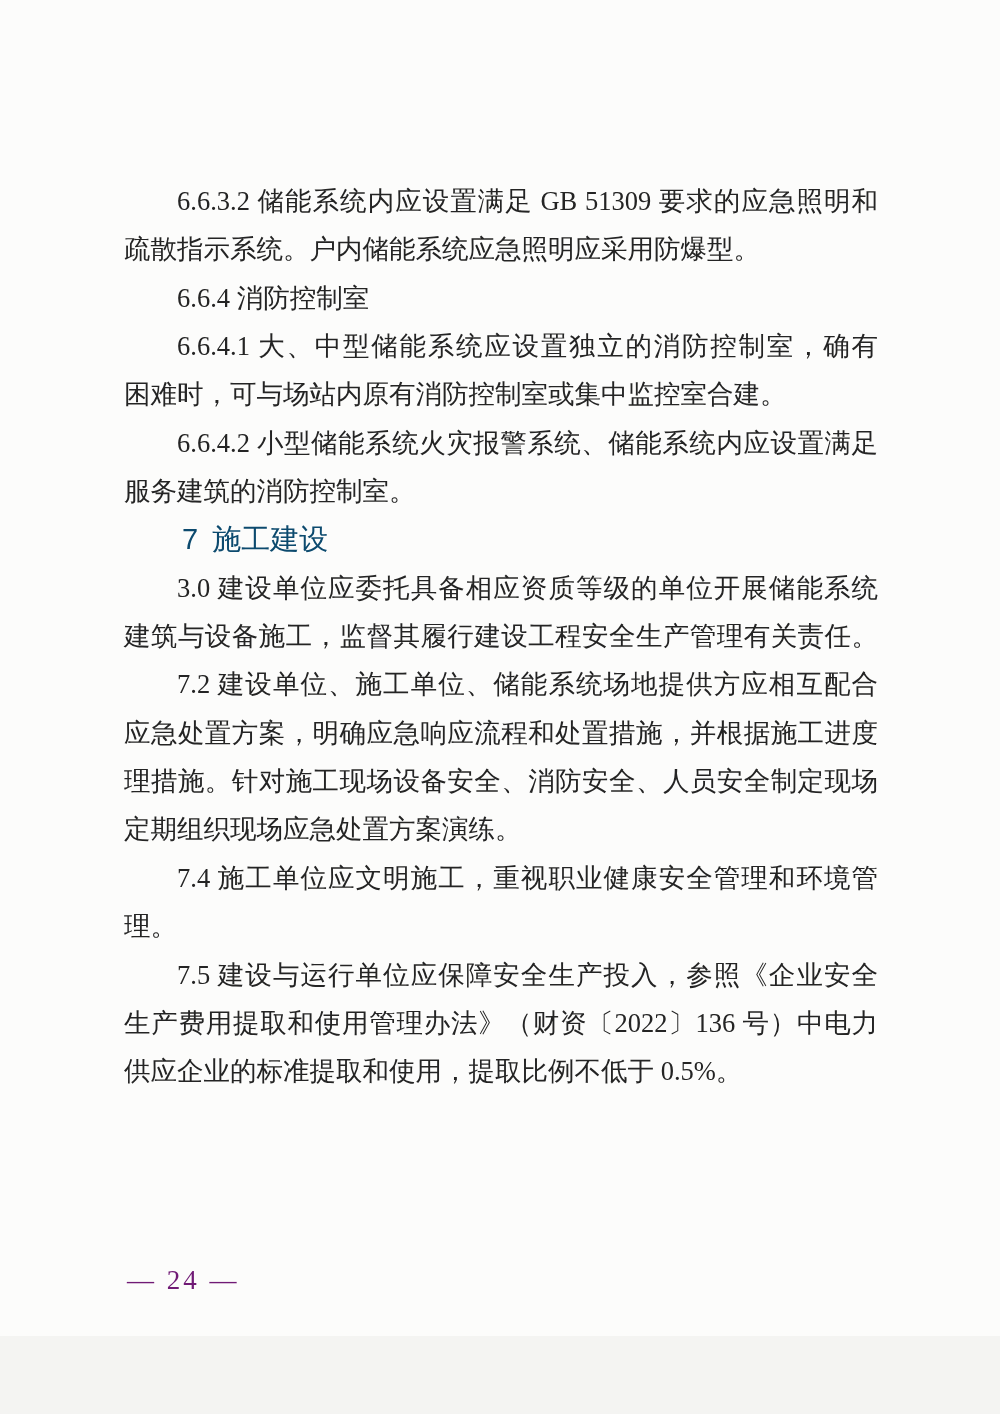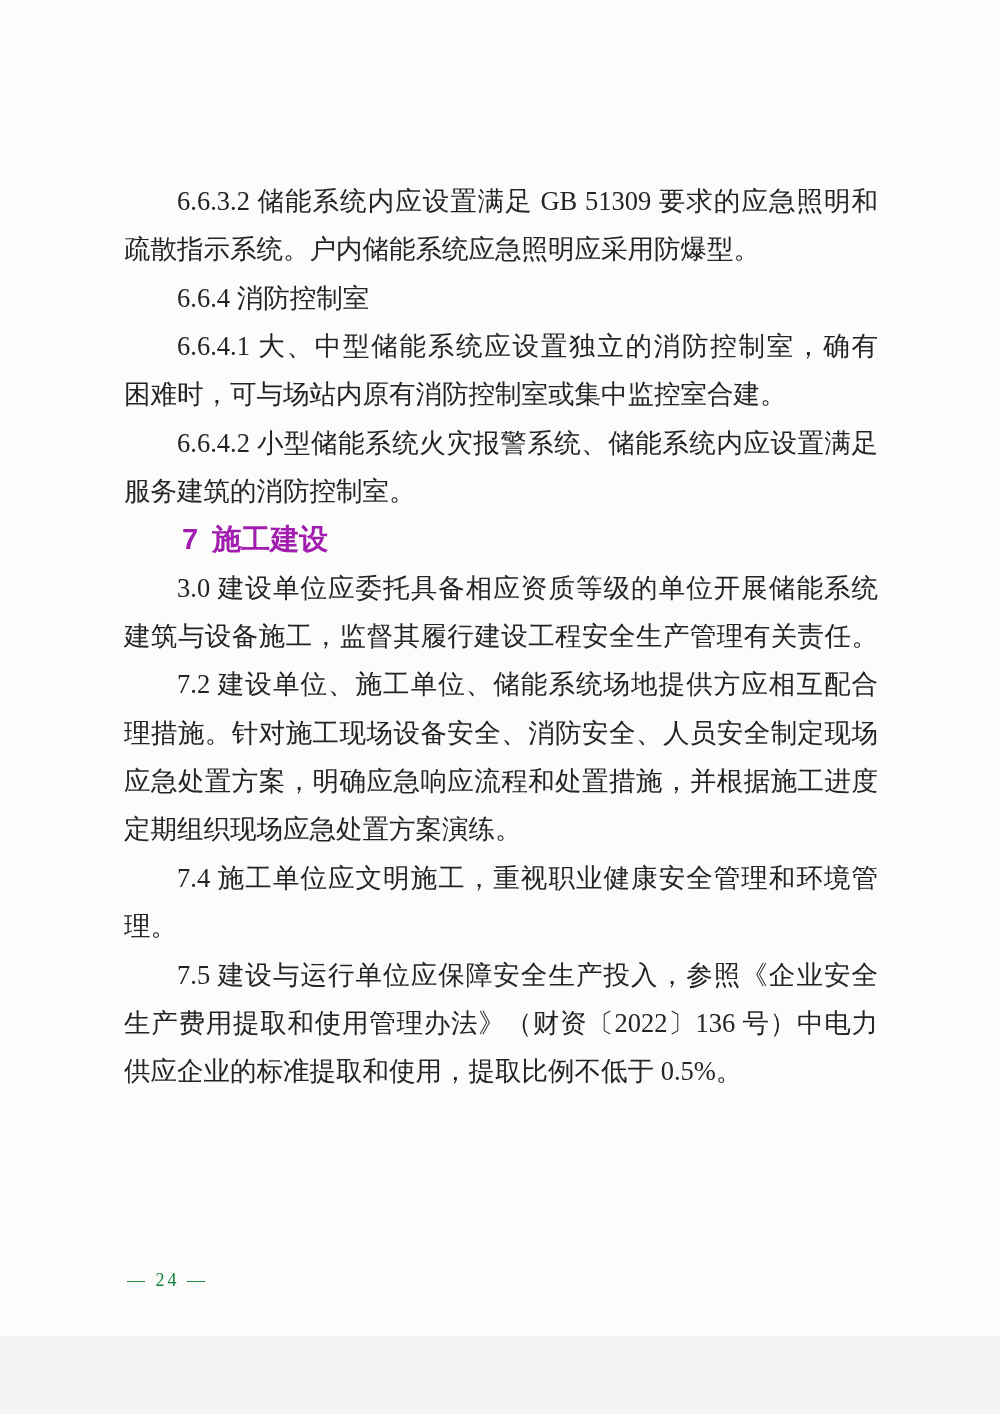--- a/index.html
+++ b/index.html
@@ -35,55 +35,55 @@
     text-align: justify;
     text-align-last: justify;
   }
   
   .ln.ind {
     text-indent: 2em;
   }
   
   .ln.head {
     font-family: "Liberation Sans", "DejaVu Sans", sans-serif;
-    font-weight: 700;
+    font-weight: 400;
     font-size: 29px;
-    color: #a21caf;
+    color: #0c4a6e;
     word-spacing: 6px;
   }
   .footer {
     position: absolute;
     left: 127px;
     top: 1264px;
     height: 32px;
     line-height: 32px;
-    font-size: 18px;
-    color: #15803d;
+    font-size: 27px;
+    color: #701a75;
     letter-spacing: 3px;
     font-family: "Liberation Serif", "DejaVu Serif", serif;
   }
 </style>
 </head>
 <body>
 
 <div class="page">
   <div class="content">
     <div class="ln ind fill">6.6.3.2 储能系统内应设置满足 GB 51309 要求的应急照明和</div>
     <div class="ln">疏散指示系统。户内储能系统应急照明应采用防爆型。</div>
     <div class="ln ind">6.6.4 消防控制室</div>
     <div class="ln ind fill">6.6.4.1 大、中型储能系统应设置独立的消防控制室，确有</div>
     <div class="ln">困难时，可与场站内原有消防控制室或集中监控室合建。</div>
     <div class="ln ind fill">6.6.4.2 小型储能系统火灾报警系统、储能系统内应设置满足</div>
     <div class="ln">服务建筑的消防控制室。</div>
     <div class="ln ind head">7 施工建设</div>
     <div class="ln ind fill">3.0 建设单位应委托具备相应资质等级的单位开展储能系统</div>
     <div class="ln fill">建筑与设备施工，监督其履行建设工程安全生产管理有关责任。</div>
     <div class="ln ind fill">7.2 建设单位、施工单位、储能系统场地提供方应相互配合</div>
+    <div class="ln fill">应急处置方案，明确应急响应流程和处置措施，并根据施工进度</div>
     <div class="ln fill">理措施。针对施工现场设备安全、消防安全、人员安全制定现场</div>
-    <div class="ln fill">应急处置方案，明确应急响应流程和处置措施，并根据施工进度</div>
     <div class="ln">定期组织现场应急处置方案演练。</div>
     <div class="ln ind fill">7.4 施工单位应文明施工，重视职业健康安全管理和环境管</div>
     <div class="ln">理。</div>
     <div class="ln ind fill">7.5 建设与运行单位应保障安全生产投入，参照《企业安全</div>
     <div class="ln fill">生产费用提取和使用管理办法》（财资〔2022〕136 号）中电力</div>
     <div class="ln">供应企业的标准提取和使用，提取比例不低于 0.5%。</div>
   </div>
   <div class="footer">— 24 —</div>
 </div>
 

